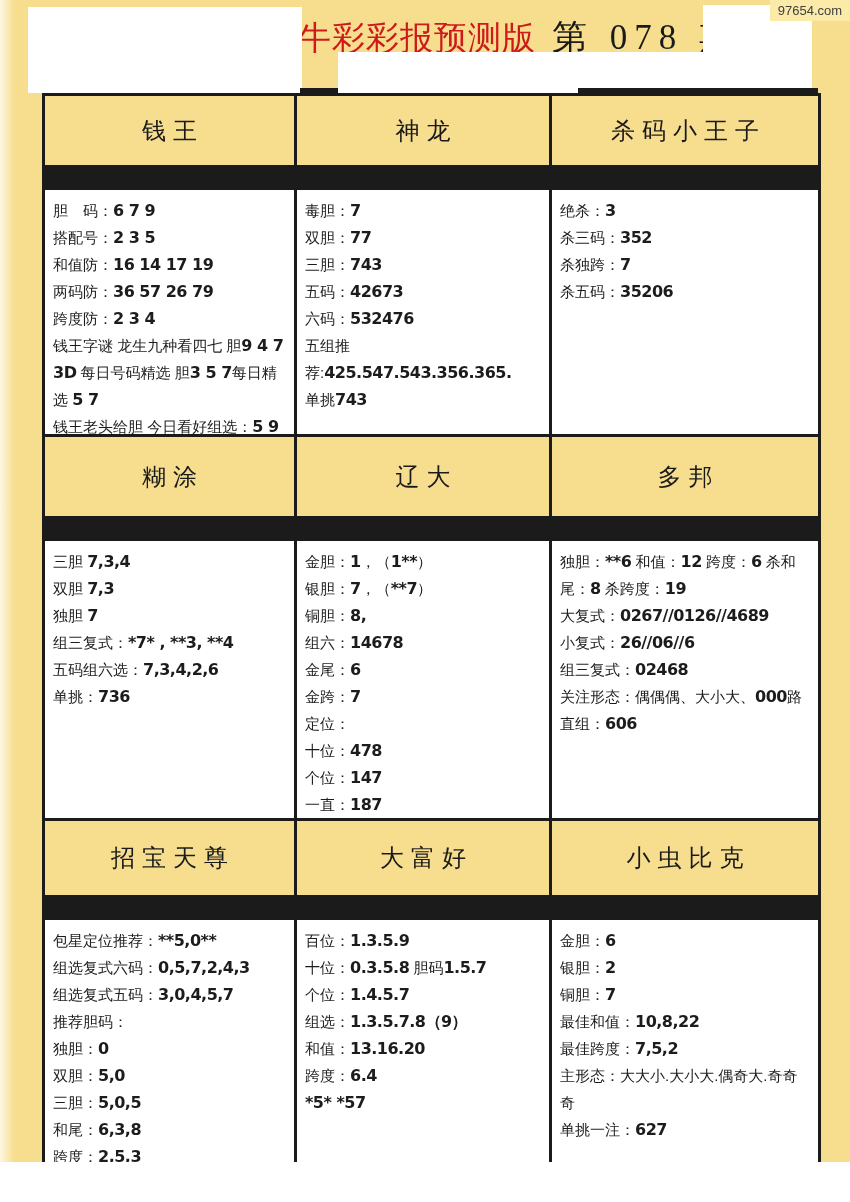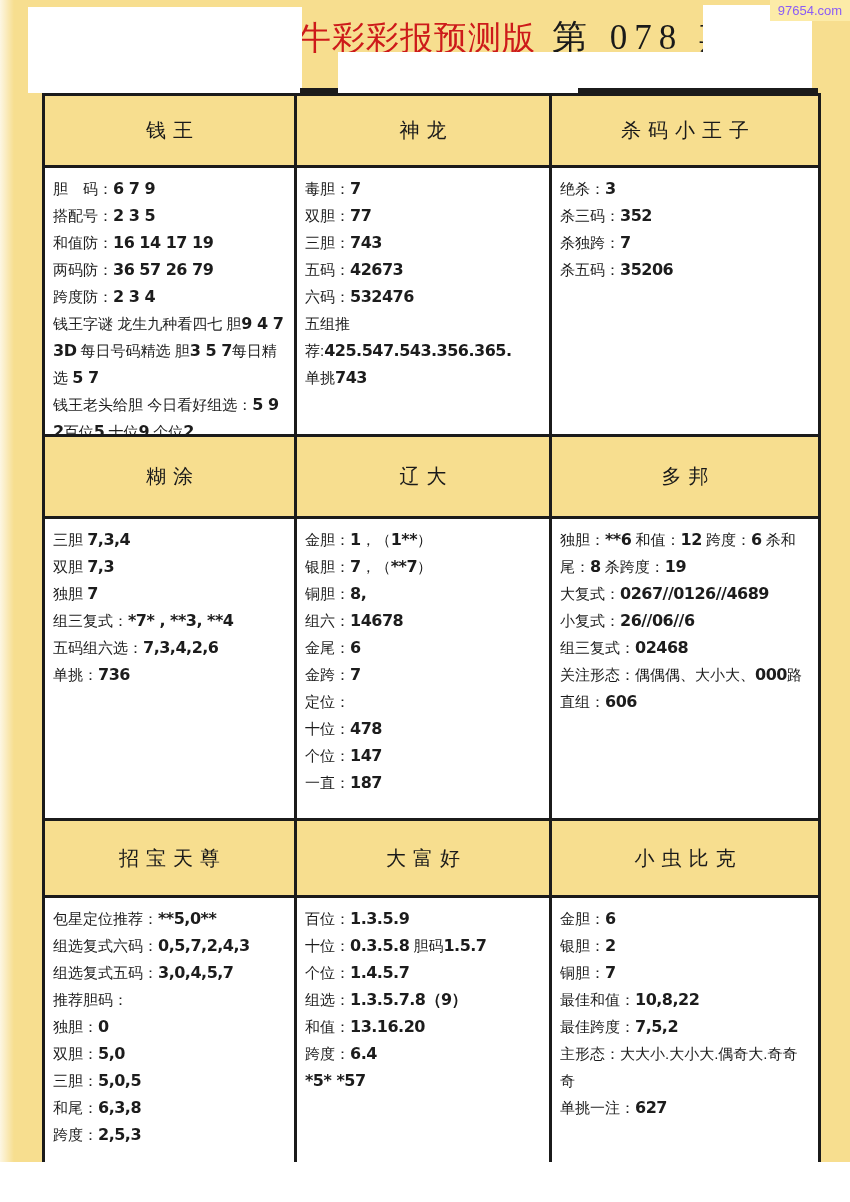--- a/index.html
+++ b/index.html
@@ -7,30 +7,30 @@
   #page{position:relative;width:850px;height:1202px;background:#f7de8f;overflow:hidden;}
   #page::before{content:"";position:absolute;left:0;top:0;bottom:0;width:14px;
     background:linear-gradient(90deg,rgba(255,255,255,.75),rgba(255,255,255,0));pointer-events:none;z-index:5;}
   .patch{position:absolute;background:#ffffff;z-index:2;}
   .bar{position:absolute;background:#1b1b1b;z-index:2;}
   .masthead-red{position:absolute;left:298px;top:16px;z-index:1;
     font-weight:normal;font-size:33px;letter-spacing:1px;color:#cd1a1a;white-space:nowrap;}
   .masthead-black{position:absolute;left:552px;top:14px;z-index:1;
     font-family:"Liberation Serif","DejaVu Serif",serif;font-size:35px;letter-spacing:7px;color:#1a1a1a;white-space:nowrap;}
   .watermark{position:absolute;right:0;top:0;width:80px;height:21px;z-index:4;
-    background:#fceba8;color:#8b5cf6;font-size:13px;line-height:21px;text-align:center;}
+    background:#fceba8;color:#404040;font-size:13px;line-height:21px;text-align:center;}
   #grid{position:absolute;left:42px;top:93px;z-index:2;
     display:grid;grid-template-columns:249px 252px 266px;
     grid-template-rows:69px 266px 79px 299px 74px 264px;
     gap:3px;padding:3px 3px 0 3px;background:#1b1b1b;}
   .hd{background:#f7de8f;display:flex;align-items:center;justify-content:center;
-    font-family:Liberation Sans, sans-serif;font-size:20px;letter-spacing:7px;
+    font-family:Liberation Sans, sans-serif;font-size:24px;letter-spacing:7px;
     color:#1a1a1a;text-indent:7px;}
   .ct{background:#ffffff;padding:7px 7px 0 8px;overflow:hidden;
-    font-size:15px;line-height:27px;color:#1c1c1c;}
+    font-size:15px;line-height:27px;color:#1c1c1c;margin-top:22px;}
   .para{margin:0;}
   .num{font-family:"DejaVu Sans",sans-serif;font-weight:700;font-size:16px;letter-spacing:-0.5px;}
   .bottom-strip{position:absolute;left:0;right:0;top:1162px;height:40px;background:#ffffff;z-index:3;}
 </style>
 </head>
 <body>
 
 <div id="page">
 
   <div class="masthead-red">牛彩彩报预测版</div>

